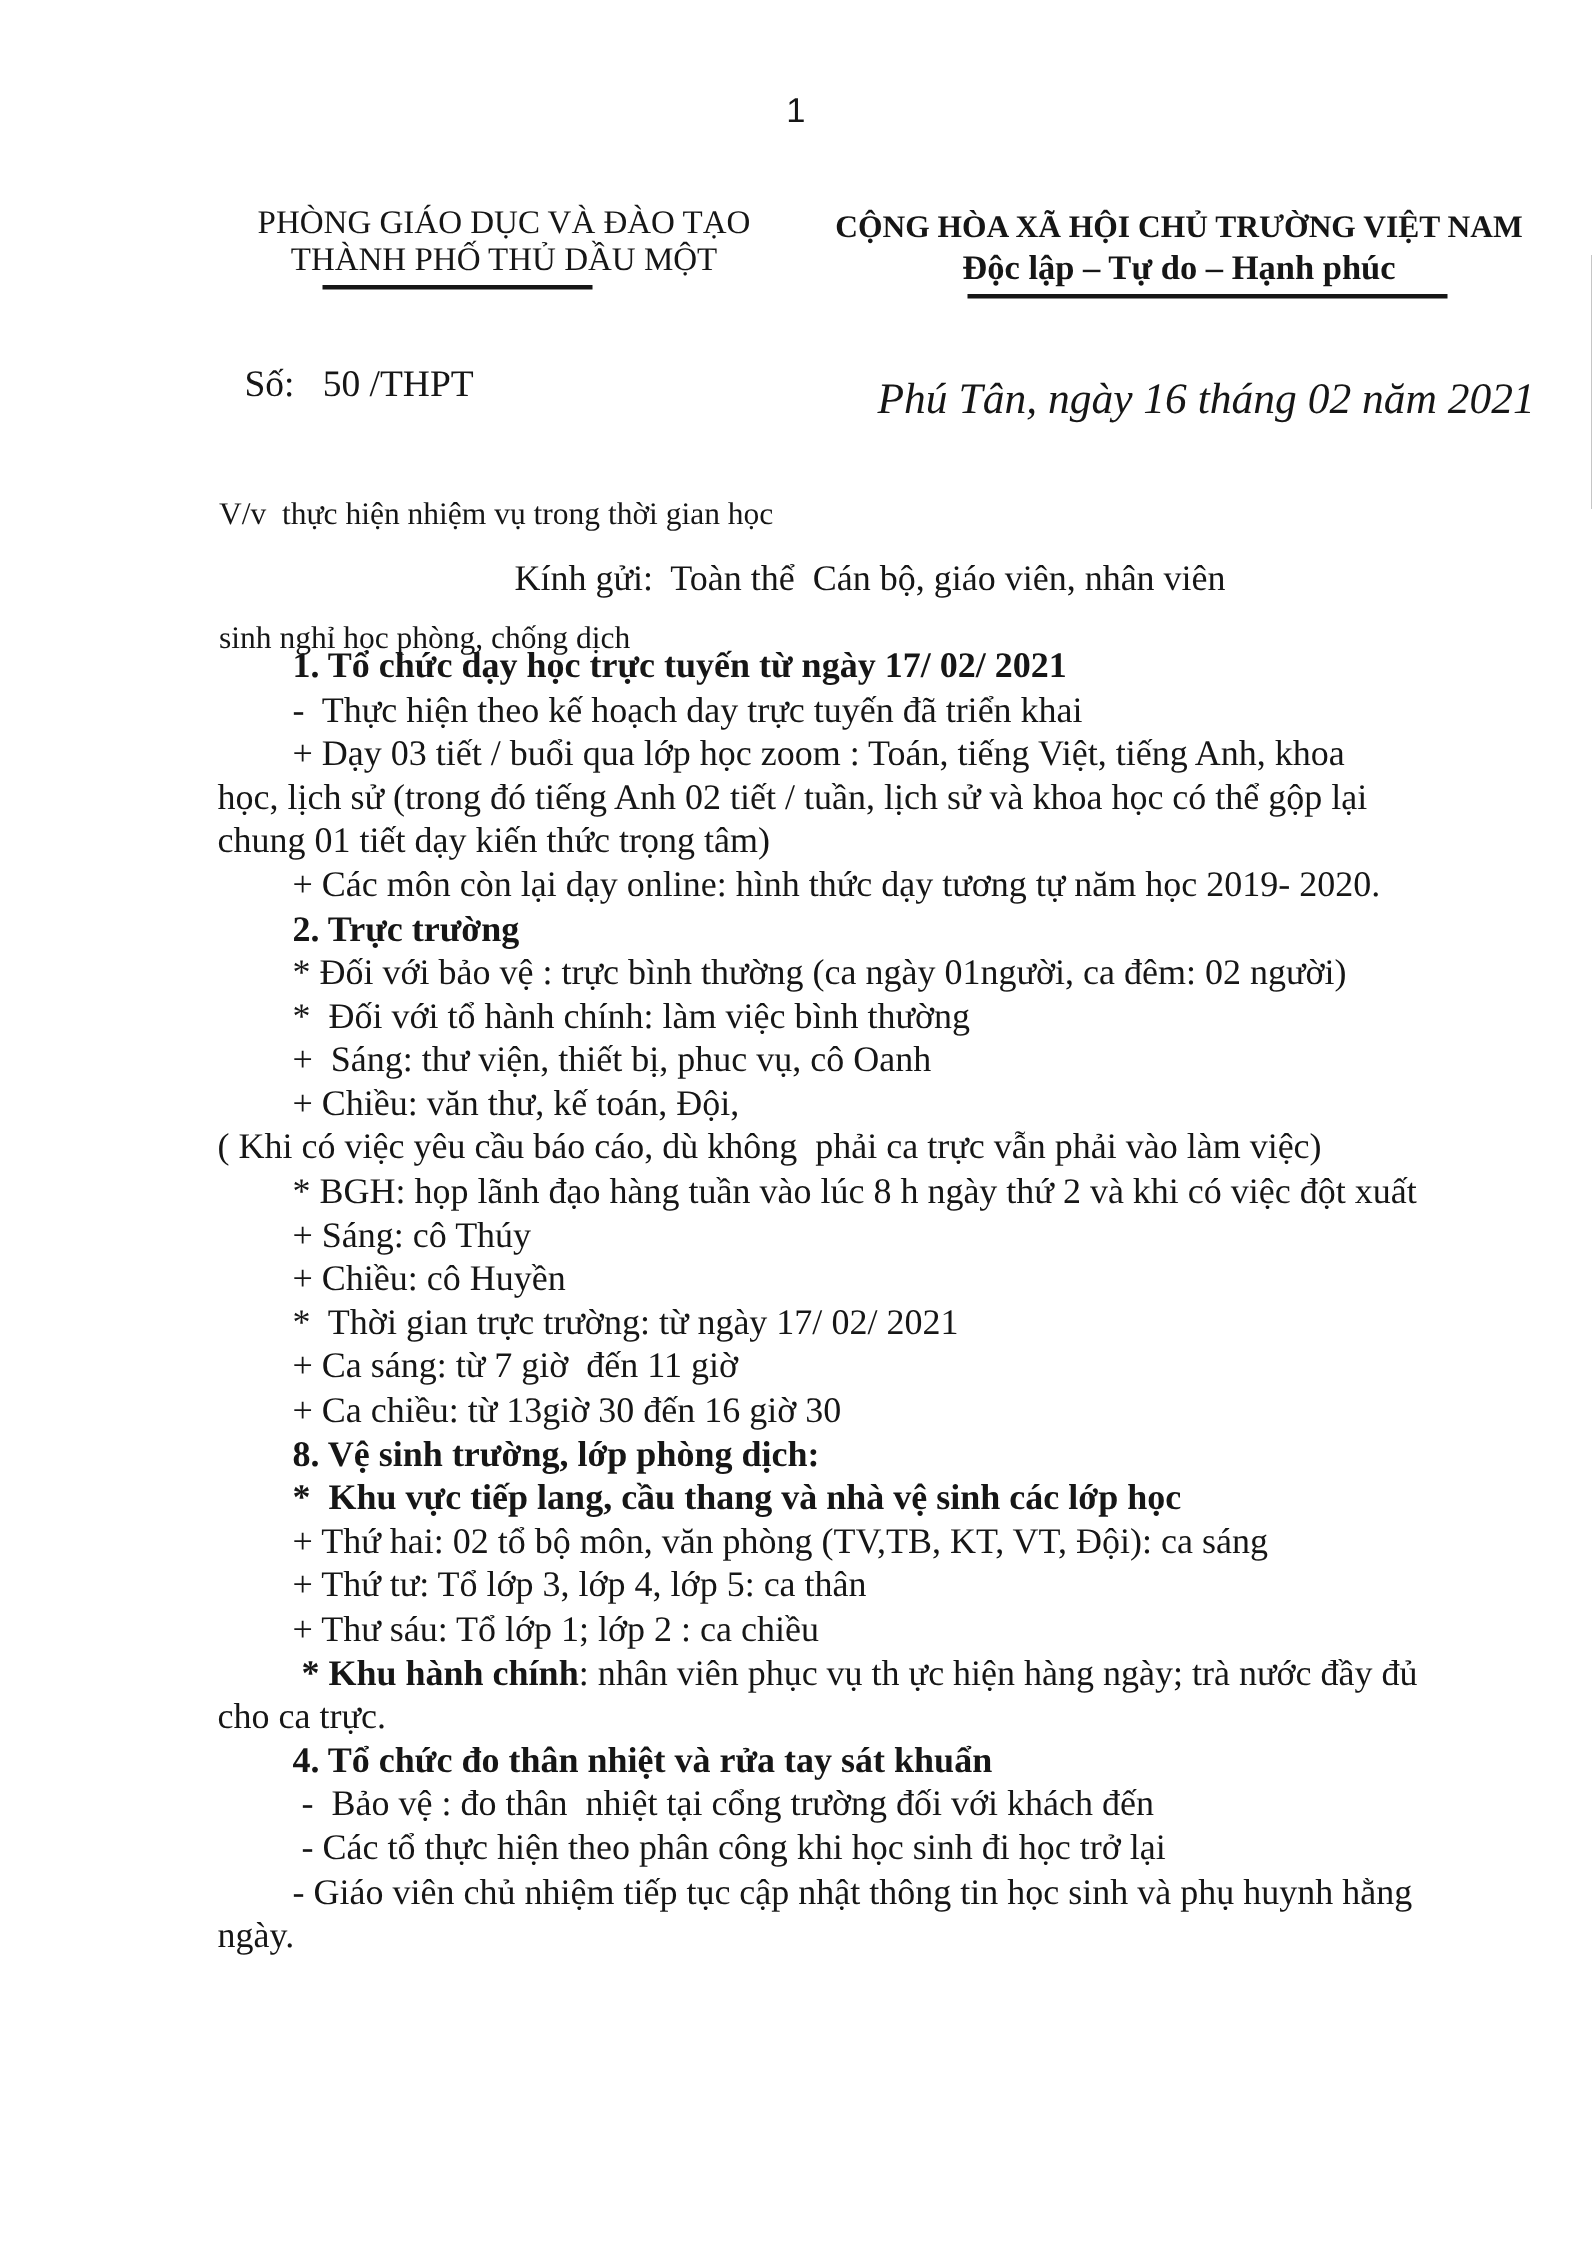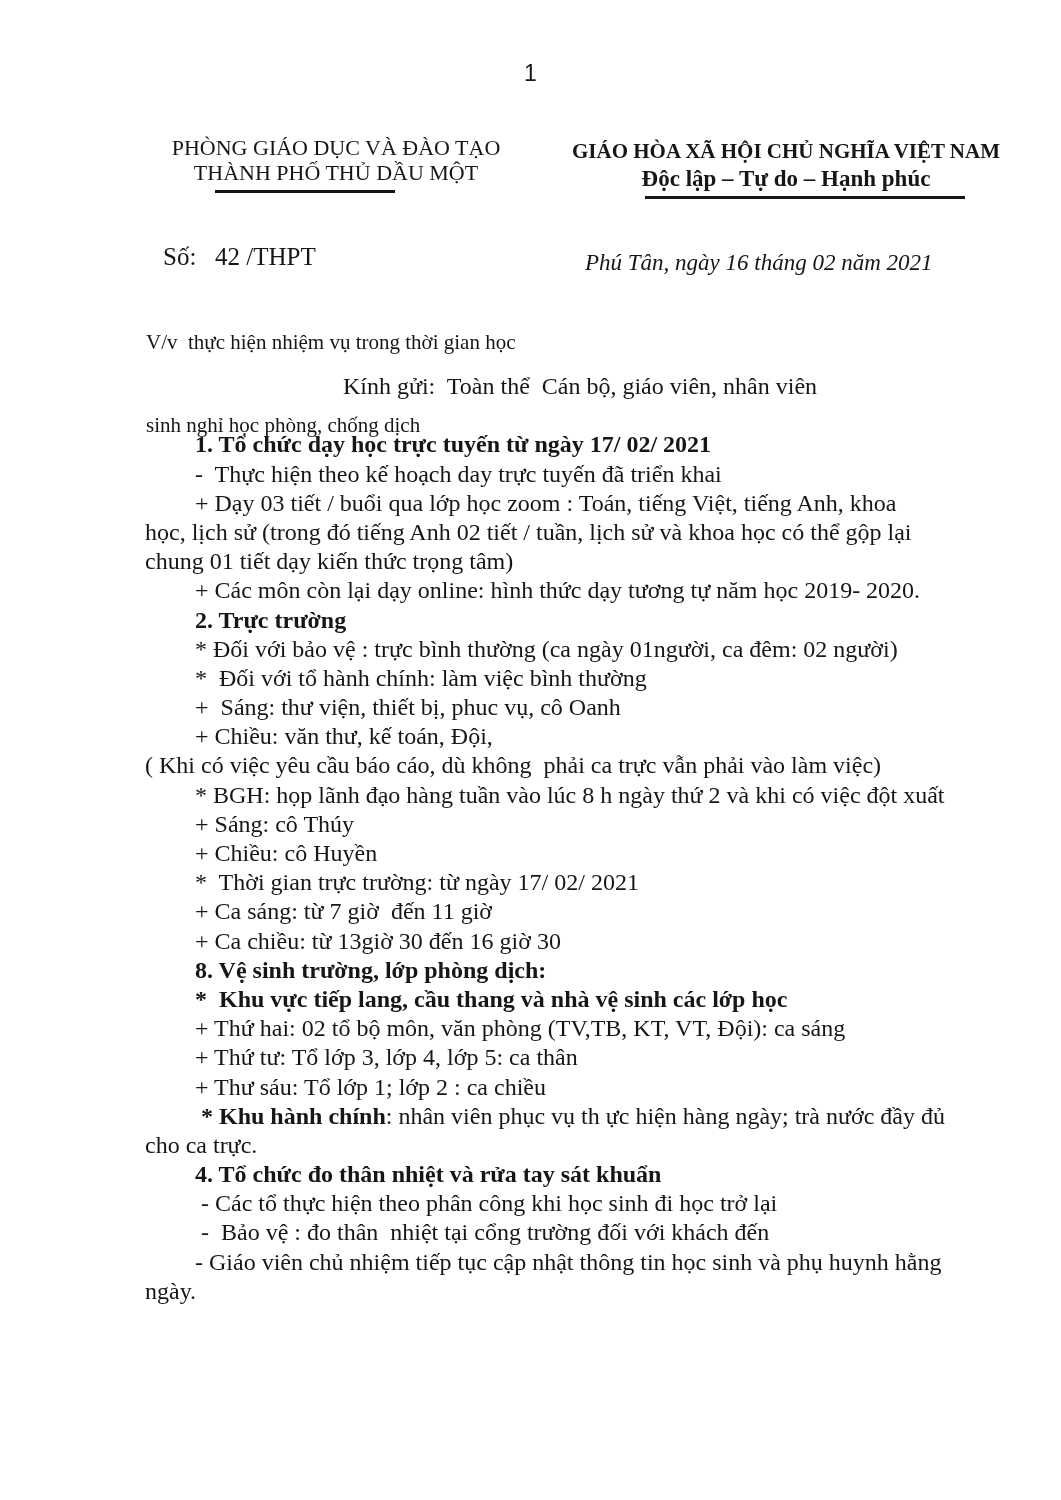--- a/index.html
+++ b/index.html
@@ -23,21 +23,21 @@
   .org .l12{font-size:22px;line-height:25px;white-space:pre;}
   .org .l3{font-size:25px;font-weight:bold;line-height:29px;margin-top:2px;white-space:pre;}
   .org .rule{height:3px;background:#161616;width:180px;margin-left:75px;margin-top:5px;}
   
   .nat{position:absolute;left:555px;top:138px;width:462px;text-align:center;}
   .nat .l1{font-size:21px;font-weight:bold;line-height:27px;white-space:pre;}
   .nat .l2{font-size:23px;font-weight:bold;line-height:28px;white-space:pre;}
   .nat .rule{height:3px;background:#161616;width:320px;margin-left:90px;margin-top:3px;}
   .refnum{position:absolute;left:163px;top:243px;font-size:25px;white-space:pre;}
   .subj{position:absolute;left:146px;top:274px;font-size:21px;line-height:27.5px;white-space:pre;}
-  .dateline{position:absolute;left:585px;top:250px;font-size:23px;font-style:italic;white-space:pre;}
+  .dateline{position:absolute;left:585px;top:250px;font-size:29px;font-style:italic;white-space:pre;}
   
   .docbody{position:absolute;left:145px;top:372px;width:870px;}
   .line{font-size:24px;line-height:29.2px;height:29.2px;white-space:pre;}
   .center{text-align:center;}
   .ind{padding-left:50px;}
   .b{font-weight:bold;}
   .blank{height:29.2px;}
 </style>
 </head>
 <body>
@@ -46,26 +46,26 @@
 
   <div class="pageno">1</div>
 
   <div class="org">
     <div class="l12">PHÒNG GIÁO DỤC VÀ ĐÀO TẠO</div>
     <div class="l12">THÀNH PHỐ THỦ DẦU MỘT</div>
     <div class="rule"></div>
   </div>
 
   <div class="nat">
-    <div class="l1">GIÁO HÒA XÃ HỘI CHỦ NGHĨA VIỆT NAM</div>
+    <div class="l1">CỘNG HÒA XÃ HỘI CHỦ TRƯỜNG VIỆT NAM</div>
     <div class="l2">Độc lập – Tự do – Hạnh phúc</div>
     <div class="rule"></div>
   </div>
 
-  <div class="refnum">Số:   42 /THPT</div>
+  <div class="refnum">Số:   50 /THPT</div>
 
   <div class="subj">
     <div>V/v  thực hiện nhiệm vụ trong thời gian học</div>
     <div>sinh nghỉ học phòng, chống dịch</div>
   </div>
 
   <div class="dateline">Phú Tân, ngày 16 tháng 02 năm 2021</div>
 
   <div class="docbody">
     <div class="line center">Kính gửi:  Toàn thể  Cán bộ, giáo viên, nhân viên</div>
@@ -90,20 +90,20 @@
         <div class="line ind">+ Ca sáng: từ 7 giờ  đến 11 giờ</div>
         <div class="line ind">+ Ca chiều: từ 13giờ 30 đến 16 giờ 30</div>
         <div class="line ind b">8. Vệ sinh trường, lớp phòng dịch:</div>
         <div class="line ind b">*  Khu vực tiếp lang, cầu thang và nhà vệ sinh các lớp học</div>
         <div class="line ind">+ Thứ hai: 02 tổ bộ môn, văn phòng (TV,TB, KT, VT, Đội): ca sáng</div>
         <div class="line ind">+ Thứ tư: Tổ lớp 3, lớp 4, lớp 5: ca thân</div>
         <div class="line ind">+ Thư sáu: Tổ lớp 1; lớp 2 : ca chiều</div>
         <div class="line ind"><b> * Khu hành chính</b>: nhân viên phục vụ th ực hiện hàng ngày; trà nước đầy đủ</div>
         <div class="line">cho ca trực.</div>
         <div class="line ind b">4. Tổ chức đo thân nhiệt và rửa tay sát khuẩn</div>
+        <div class="line ind"> -  Bảo vệ : đo thân  nhiệt tại cổng trường đối với khách đến</div>
         <div class="line ind"> - Các tổ thực hiện theo phân công khi học sinh đi học trở lại</div>
-        <div class="line ind"> -  Bảo vệ : đo thân  nhiệt tại cổng trường đối với khách đến</div>
         <div class="line ind">- Giáo viên chủ nhiệm tiếp tục cập nhật thông tin học sinh và phụ huynh hằng</div>
         <div class="line">ngày.</div>
       </div>
   </div>
 
 </div>
 
 </body></html>

